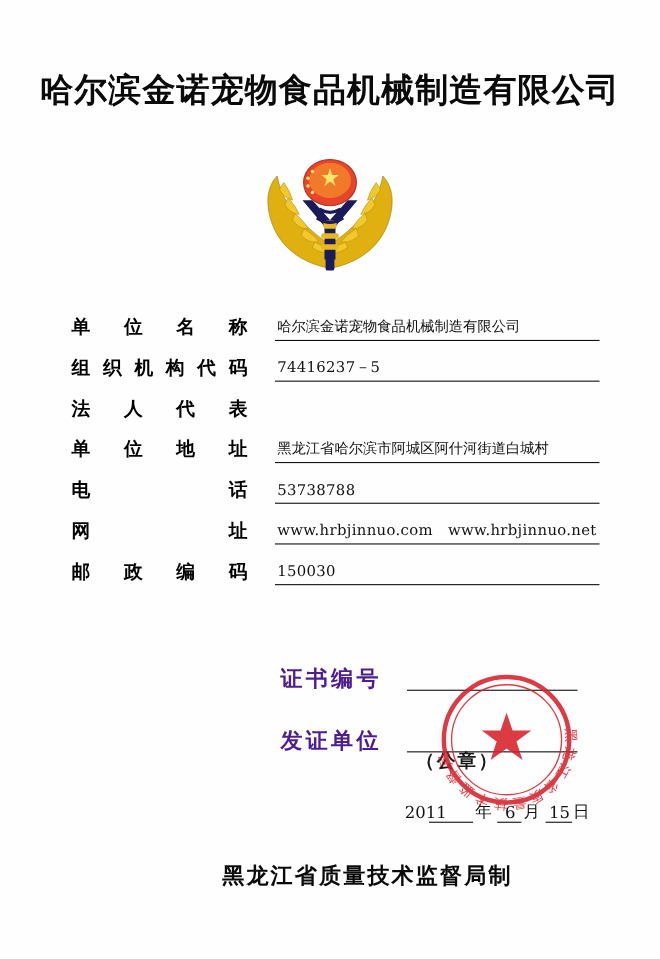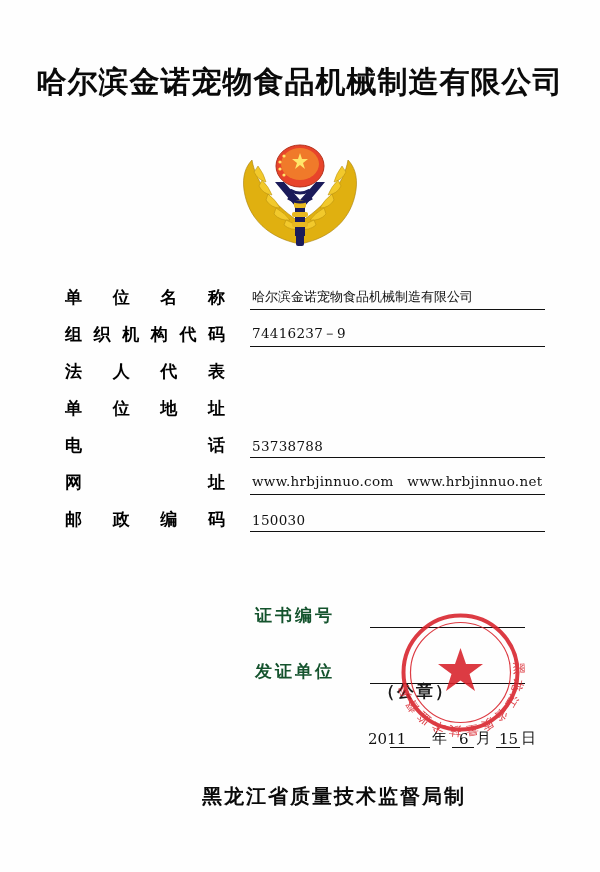--- a/index.html
+++ b/index.html
@@ -103,23 +103,23 @@
   .lrow {
     position: relative;
     height: 56px;
   }
   .llabel {
     position: absolute;
     left: 255px;
     top: 4px;
     font-family: "DejaVu Serif", "Liberation Serif", serif;
     font-weight: bold;
-    font-size: 17px;
+    font-size: 20px;
     letter-spacing: 3px;
-    color: #14532d;
+    color: #4c1d95;
   }
   .lline {
     position: absolute;
     left: 370px;
     top: 0;
     width: 155px;
     height: 27px;
     border-bottom: 1px solid #111;
   }
   .lvalue {
@@ -250,39 +250,42 @@
     <div class="row">
       <div class="label">
         <span>组</span>
         <span>织</span>
         <span>机</span>
         <span>构</span>
         <span>代</span>
         <span>码</span>
       </div>
       <div class="value-wrap">
-        <div class="value latin">74416237－9</div>
+        <div class="value latin">74416237－5</div>
       </div>
     </div>
 
     <div class="row">
       <div class="label">
         <span>法</span>
         <span>人</span>
         <span>代</span>
         <span>表</span>
       </div>
     </div>
 
     <div class="row">
       <div class="label">
         <span>单</span>
         <span>位</span>
         <span>地</span>
         <span>址</span>
+      </div>
+      <div class="value-wrap">
+        <div class="value">黑龙江省哈尔滨市阿城区阿什河街道白城村</div>
       </div>
     </div>
 
     <div class="row">
       <div class="label">
         <span>电</span>
         <span>话</span>
       </div>
       <div class="value-wrap">
         <div class="value latin">53738788</div>

